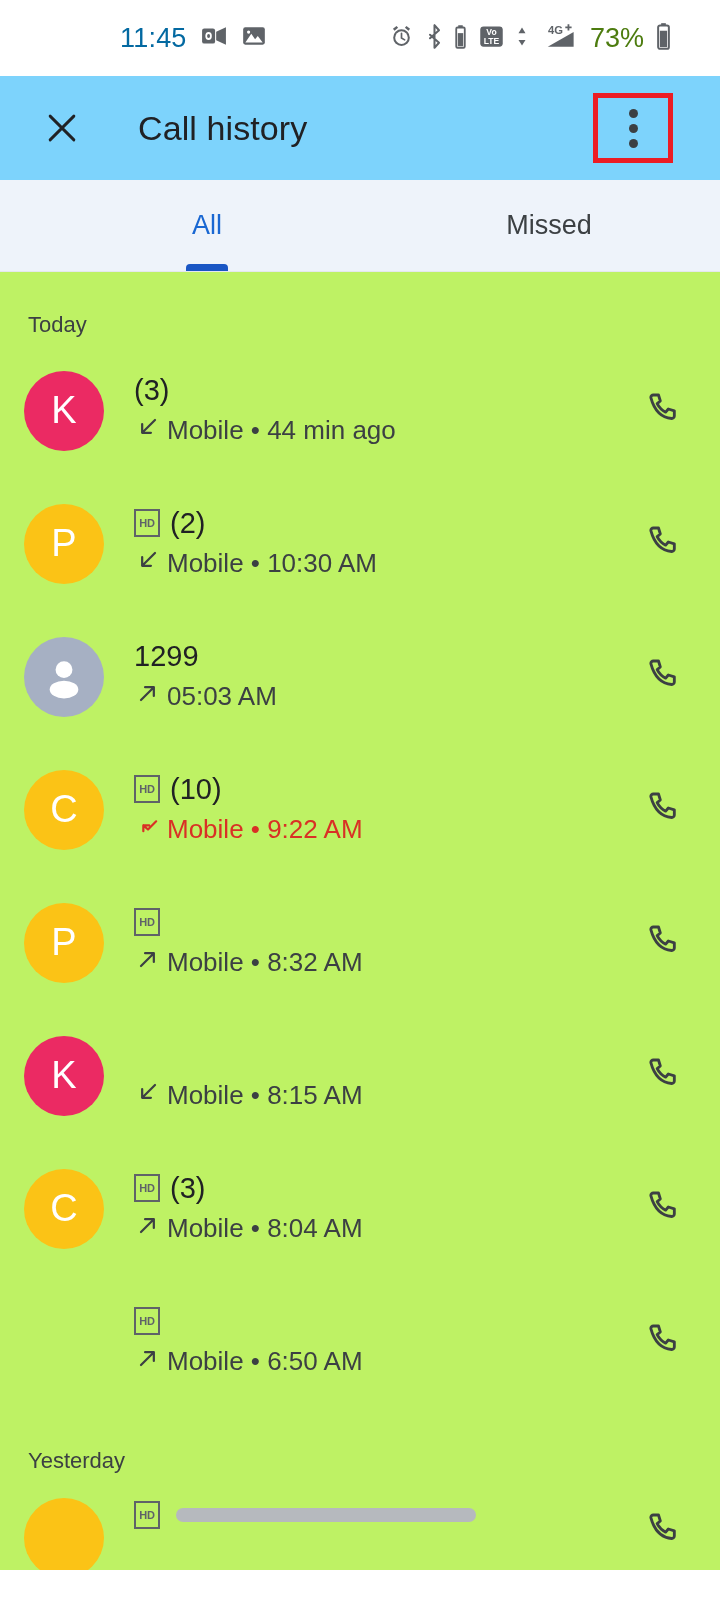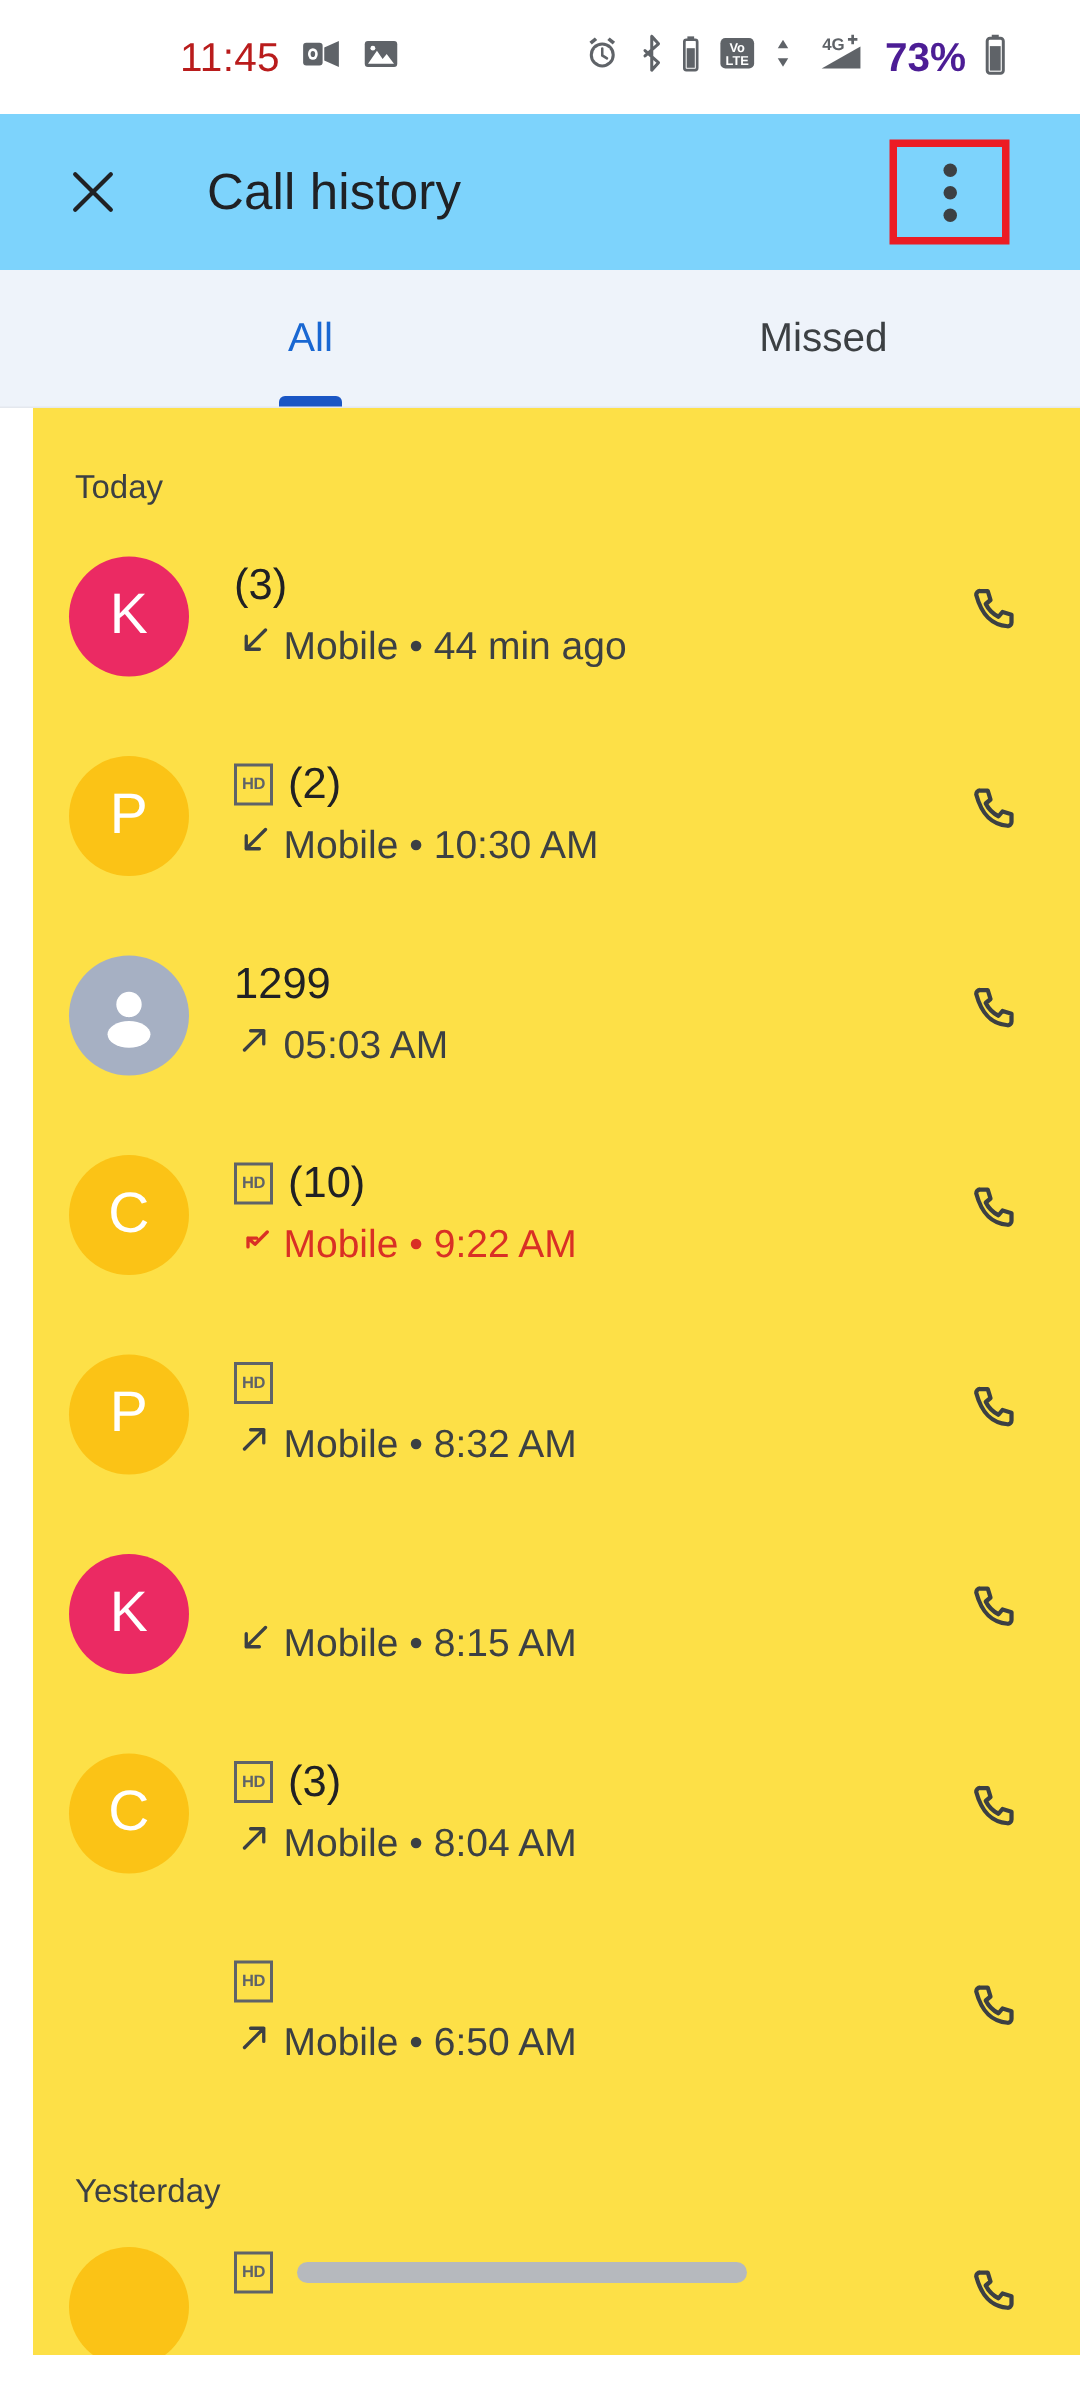--- a/index.html
+++ b/index.html
@@ -15,22 +15,22 @@
   
   .status-bar{
     height:76px;
     display:flex;
     align-items:center;
     padding:0 28px;
     background:#ffffff;
   }
   .sb-left{ display:flex; align-items:center; gap:14px; margin-left:92px; }
   .sb-right{ display:flex; align-items:center; gap:11px; margin-left:auto; margin-right:20px;}
-  .sb-time{ font-size:27px; color:#b91c1c; font-weight:400; letter-spacing:.2px;}
-  .sb-pct{ font-size:27px; color:#4c1d95; font-weight:700;}
+  .sb-time{ font-size:27px; color:#0369a1; font-weight:400; letter-spacing:.2px;}
+  .sb-pct{ font-size:27px; color:#4d7c0f; font-weight:400;}
   .sb-ico{ display:inline-block; }
 
   
   .app-bar{
     height:104px;
     display:flex;
     align-items:center;
     padding:0 24px;
     background:#7dd3fc;
     position:relative;
@@ -77,21 +77,21 @@
     position:absolute;
     bottom:0;
     left:50%;
     transform:translateX(-50%);
     width:42px;height:7px;
     background:#1a56c4;
     border-radius:4px 4px 0 0;
   }
 
   
-  .list{ background:#fde047;margin-left:22px; }
+  .list{ background:#bef264; }
   .section-header{
     font-size:22px;
     color:#3c4043;
     padding:40px 0 6px 28px;
     font-weight:400;
   }
   .row{
     display:flex;
     align-items:center;
     height:133px;

